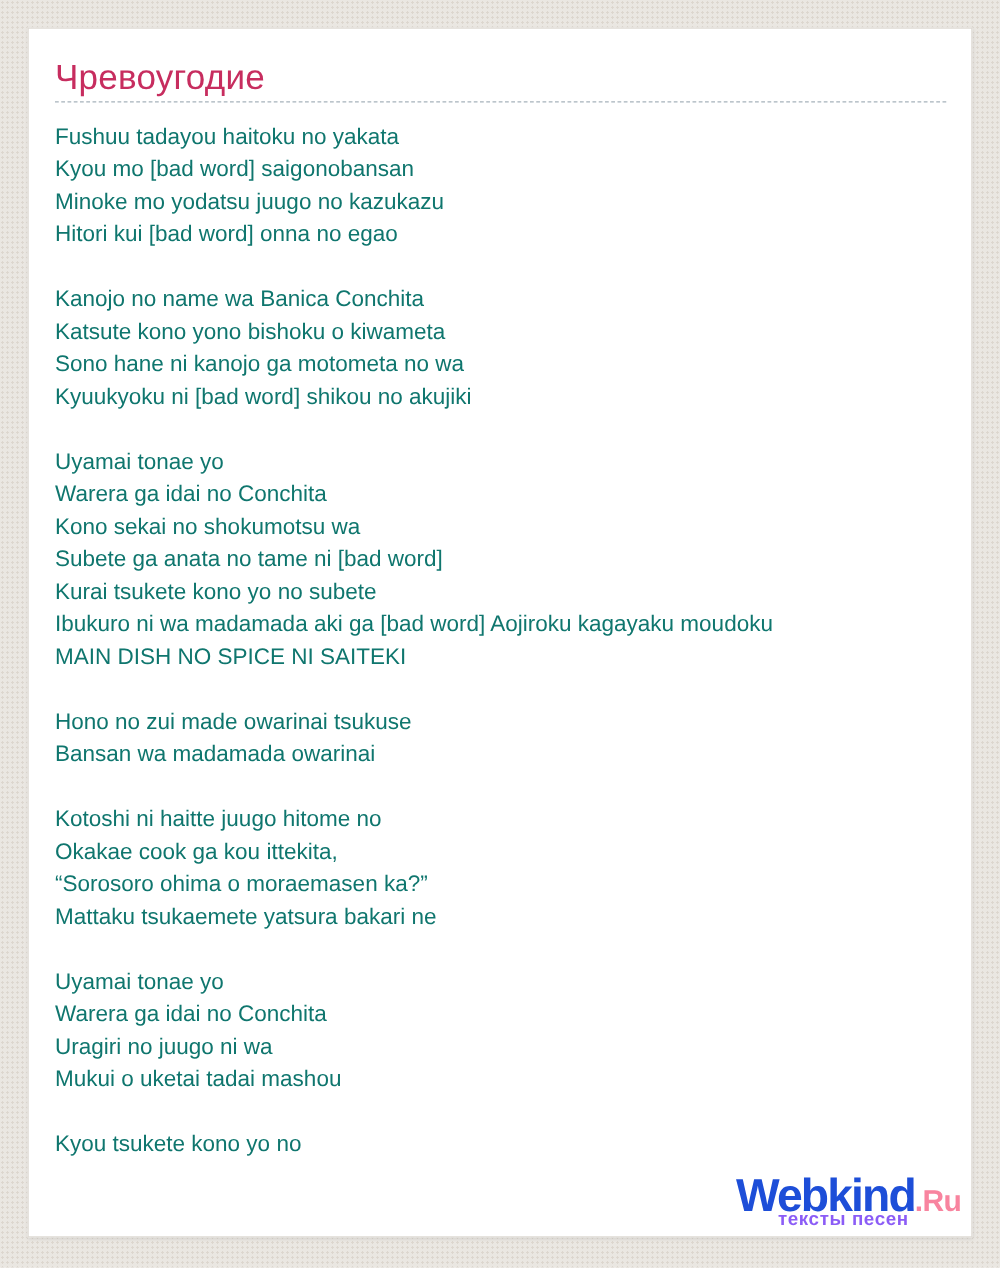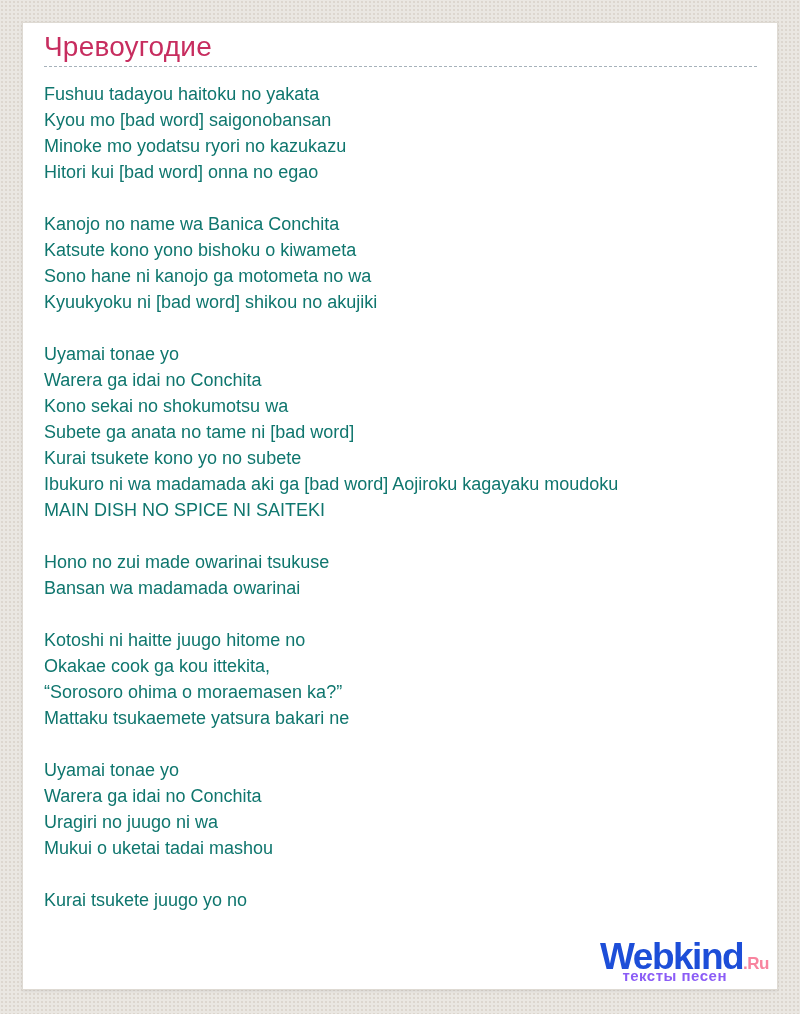--- a/index.html
+++ b/index.html
@@ -16,21 +16,21 @@
     background-size:4px 4px;
     overflow:hidden;
   }
   .card {
     position:absolute;
     left:22px; top:22px;
     width:756px; height:968px;
     background:#ffffff;
     border:1px solid #dedad3;
     box-shadow:0 1px 3px rgba(0,0,0,0.10);
-    padding:8px 20px 0 21px;
+    padding:23px 20px 0 21px;
   }
   .header {
     border-bottom:1px dashed #a6b2bb;
     padding-bottom:3px;
   }
   .title {
     font-size:28px;
     line-height:32px;
     font-weight:normal;
     color:#c72d5f;
@@ -61,21 +61,21 @@
     cursor:pointer;
     line-height:1;
   }
   .logo-main {
     font-size:37px;
     font-weight:bold;
     color:#1d4ed8;
     letter-spacing:-1.5px;
   }
   .logo-tld {
-    font-size:17px;
+    font-size:24px;
     font-weight:bold;
     color:#f8849f;
     letter-spacing:-0.5px;
   }
   .logo-tagline {
     font-size:15px;
     font-weight:bold;
     color:#8b5cf6;
     letter-spacing:0.5px;
     margin-top:-7px;
@@ -88,21 +88,21 @@
 <div class="page">
   <div class="card">
 
     <div class="header">
       <h1 class="title">Чревоугодие</h1>
     </div>
 
     <div class="lyrics">
         <div class="lyric-line">Fushuu tadayou haitoku no yakata</div>
         <div class="lyric-line">Kyou mo [bad word] saigonobansan</div>
-        <div class="lyric-line">Minoke mo yodatsu ryori no kazukazu</div>
+        <div class="lyric-line">Minoke mo yodatsu juugo no kazukazu</div>
         <div class="lyric-line">Hitori kui [bad word] onna no egao</div>
         <div class="lyric-line">&nbsp;</div>
         <div class="lyric-line">Kanojo no name wa Banica Conchita</div>
         <div class="lyric-line">Katsute kono yono bishoku o kiwameta</div>
         <div class="lyric-line">Sono hane ni kanojo ga motometa no wa</div>
         <div class="lyric-line">Kyuukyoku ni [bad word] shikou no akujiki</div>
         <div class="lyric-line">&nbsp;</div>
         <div class="lyric-line">Uyamai tonae yo</div>
         <div class="lyric-line">Warera ga idai no Conchita</div>
         <div class="lyric-line">Kono sekai no shokumotsu wa</div>
@@ -117,21 +117,21 @@
         <div class="lyric-line">Kotoshi ni haitte juugo hitome no</div>
         <div class="lyric-line">Okakae cook ga kou ittekita,</div>
         <div class="lyric-line">“Sorosoro ohima o moraemasen ka?”</div>
         <div class="lyric-line">Mattaku tsukaemete yatsura bakari ne</div>
         <div class="lyric-line">&nbsp;</div>
         <div class="lyric-line">Uyamai tonae yo</div>
         <div class="lyric-line">Warera ga idai no Conchita</div>
         <div class="lyric-line">Uragiri no juugo ni wa</div>
         <div class="lyric-line">Mukui o uketai tadai mashou</div>
         <div class="lyric-line">&nbsp;</div>
-        <div class="lyric-line">Kurai tsukete juugo yo no</div>
+        <div class="lyric-line">Kyou tsukete kono yo no</div>
       </div>
 
     <div class="logo">
       <div><span class="logo-main">Webkind</span><span class="logo-tld">.Ru</span></div>
       <div class="logo-tagline">тексты песен</div>
     </div>
 
   </div>
 </div>
 

